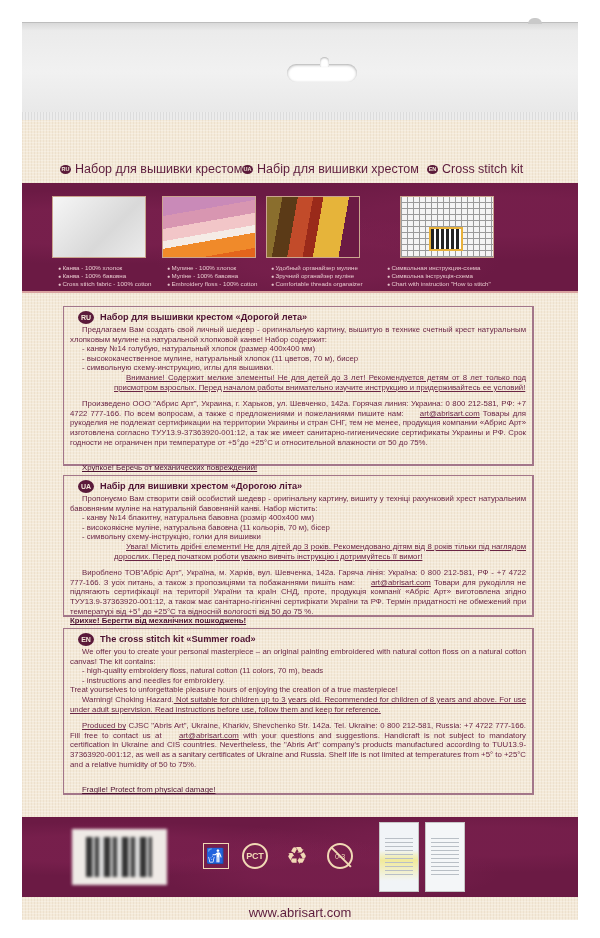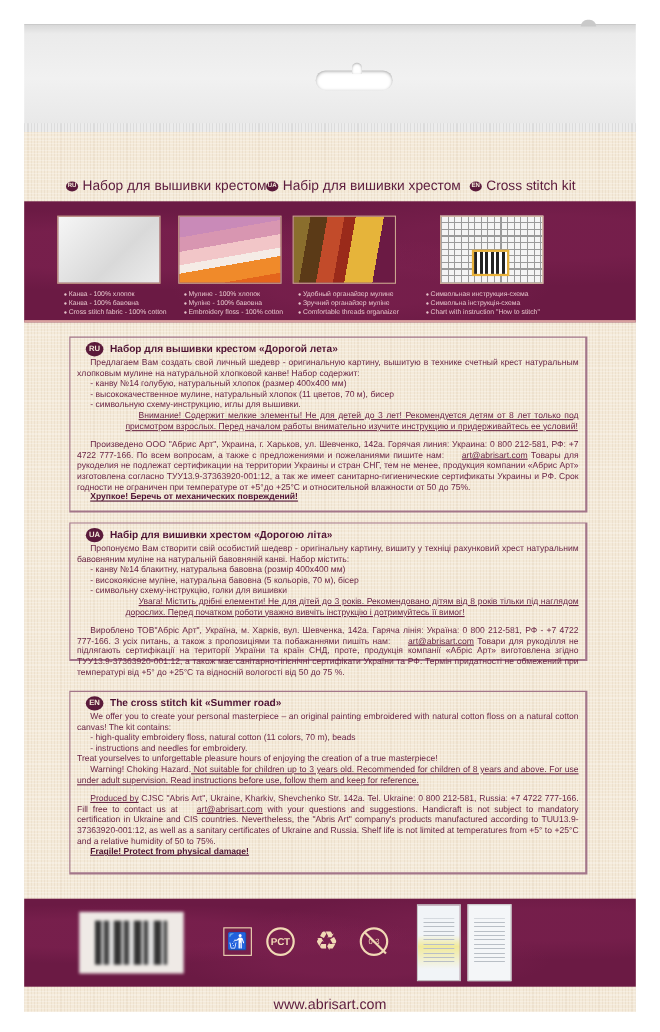--- a/index.html
+++ b/index.html
@@ -102,25 +102,25 @@
   }
   .box .title {
     display: flex; align-items: center; gap: 6px;
     font-weight: bold; font-size: 9.2px; color: #4e1232; margin-left: 8px; margin-bottom: 1px;
   }
   .box p { text-align: justify; }
   .box .indent { text-indent: 12px; }
   .box .li { padding-left: 12px; }
   .box .warn { text-decoration: underline; text-indent: 12px; margin-left: 44px; }
   .box .gap { height: 7px; }
-  .box .fragile { font-weight: bold; text-decoration: underline; color: #4e1232; padding-left: 12px; }
+  .box .fragile { font-weight: normal; text-decoration: underline; color: #4e1232; padding-left: 12px; margin-top: 16px; }
   .box a { color: inherit; text-decoration: underline; margin-left: 13px; }
 
   #box-ru { top: 186px; height: 160px; }
-  #box-ua { top: 355px; height: 126px; }
+  #box-ua { top: 355px; height: 142px; }
   #box-en { top: 508px; height: 167px; }
 
   .barcode {
     position: absolute; left: 50px; top: 12px; width: 95px; height: 56px;
     background: #efeae6; filter: blur(1.5px);
   }
   .barcode::after {
     content: ""; position: absolute; left: 14px; top: 8px; width: 66px; height: 40px;
     background: repeating-linear-gradient(90deg, #333 0 6px, #bbb 6px 9px, #444 9px 13px, #ddd 13px 18px);
   }
@@ -217,25 +217,26 @@
     <p class="fragile">Хрупкое! Беречь от механических повреждений!</p>
   </div>
 
   <div class="box" id="box-ua">
     <div class="title">
       <span class="badge big">UA</span>
       <span>Набір для вишивки хрестом «Дорогою літа»</span>
     </div>
     <p class="indent">Пропонуємо Вам створити свій особистий шедевр - оригінальну картину, вишиту у техніці рахунковий хрест натуральним бавовняним муліне на натуральній бавовняній канві. Набор містить:</p>
     <p class="li">- канву №14 блакитну, натуральна бавовна (розмір 400x400 мм)</p>
-    <p class="li">- високоякісне муліне, натуральна бавовна (5 кольорів, 70 м), бісер</p>
+    <p class="li">- високоякісне муліне, натуральна бавовна (11 кольорів, 70 м), бісер</p>
     <p class="li">- символьну схему-інструкцію, голки для вишивки</p>
     <p class="warn">Увага! Містить дрібні елементи! Не для дітей до 3 років. Рекомендовано дітям від 8 років тільки під наглядом дорослих. Перед початком роботи уважно вивчіть інструкцію і дотримуйтесь її вимог!</p>
     <div class="gap"></div>
     <p class="indent"><span>Вироблено ТОВ"Абріс Арт", Україна, м. Харків, вул. Шевченка, 142а. Гаряча лінія: Україна: 0 800 212-581, РФ - +7 4722 777-166. З усіх питань, а також з пропозиціями та побажаннями пишіть нам: </span><a>art@abrisart.com</a><span> Товари для рукоділля не підлягають сертифікації на території України та країн СНД, проте, продукція компанії «Абріс Арт» виготовлена згідно ТУУ13.9-37363920-001:12, а також має санітарно-гігієнічні сертифікати України та РФ. Термін придатності не обмежений при температурі від +5° до +25°С та відносній вологості від 50 до 75 %.</span></p>
+    <p style="font-weight:bold;text-decoration:underline;color:#4e1232">Крихке! Берегти від механічних пошкоджень!</p>
   </div>
 
   <div class="box" id="box-en">
     <div class="title">
       <span class="badge big">EN</span>
       <span>The cross stitch kit «Summer road»</span>
     </div>
     <p class="indent">We offer you to create your personal masterpiece – an original painting embroidered with natural cotton floss on a natural cotton canvas! The kit contains:</p>
     <p class="li">- high-quality embroidery floss, natural cotton (11 colors, 70 m), beads</p>
     <p class="li">- instructions and needles for embroidery.</p>

